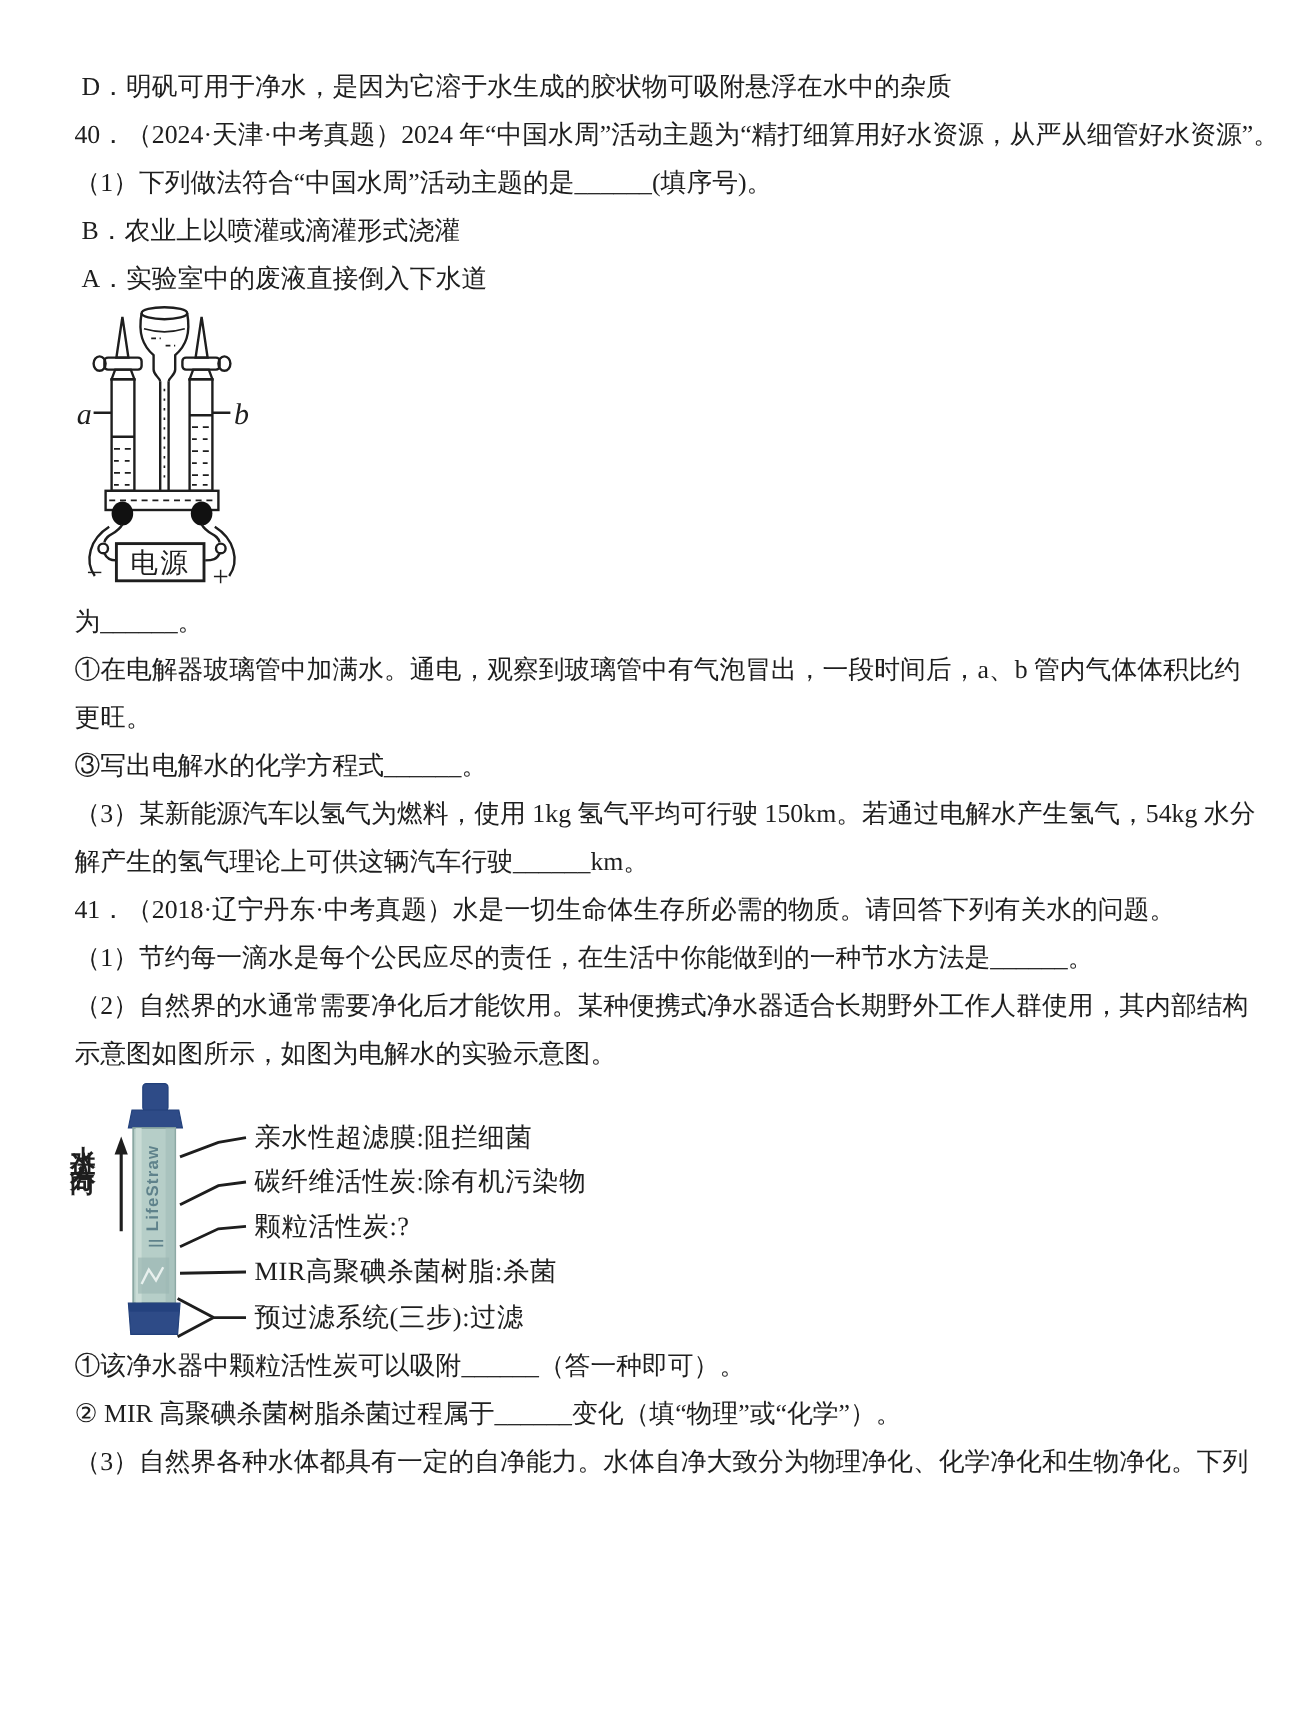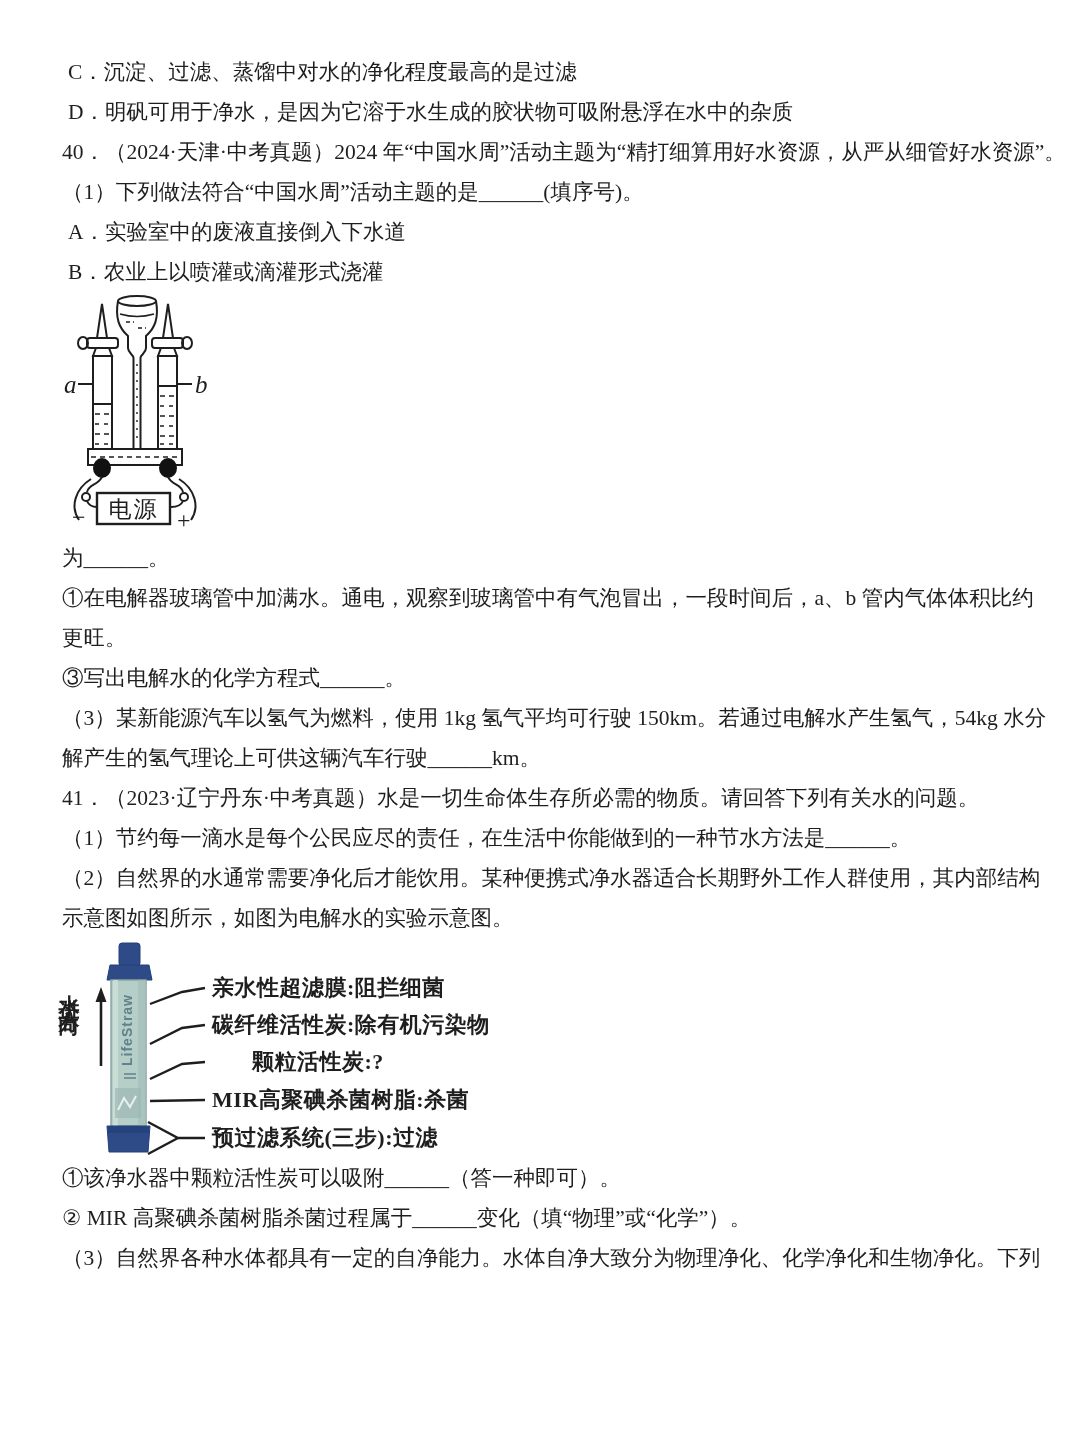--- a/index.html
+++ b/index.html
@@ -17,41 +17,40 @@
 
   .fig2 { position:relative; height:220px; }
   .fig2 svg { position:absolute; left:0; top:0; }
   .dir {
     position:absolute; left:-6px; top:40px;
     writing-mode:vertical-rl; text-orientation:upright;
     font-size:21px; letter-spacing:5px; font-weight:600; line-height:26px;
   }
   .ann {
     position:absolute; left:150px; transform:translateY(-50%);
-    font-weight:700; font-size:22px; white-space:nowrap; letter-spacing:0.5px;
+    font-weight:400; font-size:22px; white-space:nowrap; letter-spacing:0.5px;
   }
-  .ann1 { top:50px; } .ann2 { top:87px; } .ann3 { top:124px;margin-left:40px; }
+  .ann1 { top:50px; } .ann2 { top:87px; } .ann3 { top:124px; }
   .ann4 { top:162px; } .ann5 { top:200px; }
 
   svg .stroke { stroke:#1e1e1e; stroke-width:2; fill:none; }
   svg .thin   { stroke:#1e1e1e; stroke-width:1.4; fill:none; }
   svg .lbl    { font-family:"Liberation Serif","DejaVu Serif",serif; fill:#1e1e1e; }
 </style>
 </head>
 <body>
 
 <div class="page">
   <div class="doc">
 
-    <p class="line opt">C．沉淀、过滤、蒸馏中对水的净化程度最高的是过滤</p>
     <p class="line opt">D．明矾可用于净水，是因为它溶于水生成的胶状物可吸附悬浮在水中的杂质</p>
     <p class="line">40．（2024·天津·中考真题）2024 年“中国水周”活动主题为“精打细算用好水资源，从严从细管好水资源”。</p>
     <p class="line">（1）下列做法符合“中国水周”活动主题的是______(填序号)。</p>
+    <p class="line opt">B．农业上以喷灌或滴灌形式浇灌</p>
     <p class="line opt">A．实验室中的废液直接倒入下水道</p>
-    <p class="line opt">B．农业上以喷灌或滴灌形式浇灌</p>
 
     <div class="fig1">
       <svg width="215" height="246" viewBox="0 0 215 246">
 
         <g>
           <ellipse class="stroke" cx="77" cy="9" rx="19" ry="5"></ellipse>
           <path class="stroke" d="M58,9 C55,26 59,36 68,44 L68,56 C68,61 73,62 73.5,66"></path>
           <path class="stroke" d="M96,9 C99,26 95,36 86,44 L86,56 C86,61 81,62 80.5,66"></path>
           <path class="thin" d="M60,22 Q77,27 94,22"></path>
           <line class="thin" x1="66" y1="30" x2="74" y2="30" stroke-dasharray="4 3"></line>
@@ -120,21 +119,21 @@
         <text class="lbl" x="117" y="236" font-size="24">+</text>
       </svg>
     </div>
 
     <p class="line">为______。</p>
     <p class="line">①在电解器玻璃管中加满水。通电，观察到玻璃管中有气泡冒出，一段时间后，a、b 管内气体体积比约</p>
     <p class="line">更旺。</p>
     <p class="line">③写出电解水的化学方程式______。</p>
     <p class="line">（3）某新能源汽车以氢气为燃料，使用 1kg 氢气平均可行驶 150km。若通过电解水产生氢气，54kg 水分</p>
     <p class="line">解产生的氢气理论上可供这辆汽车行驶______km。</p>
-    <p class="line">41．（2023·辽宁丹东·中考真题）水是一切生命体生存所必需的物质。请回答下列有关水的问题。</p>
+    <p class="line">41．（2018·辽宁丹东·中考真题）水是一切生命体生存所必需的物质。请回答下列有关水的问题。</p>
     <p class="line">（1）节约每一滴水是每个公民应尽的责任，在生活中你能做到的一种节水方法是______。</p>
     <p class="line">（2）自然界的水通常需要净化后才能饮用。某种便携式净水器适合长期野外工作人群使用，其内部结构</p>
     <p class="line">示意图如图所示，如图为电解水的实验示意图。</p>
 
     <div class="fig2">
       <svg width="470" height="220" viewBox="0 0 470 220">
 
         <g>
           <rect x="57" y="5" width="21" height="23" rx="3" fill="#2e4b87" stroke="#22407a"></rect>
           <polygon points="48,27 87,27 90,42 45,42" fill="#2e4b87" stroke="#22407a"></polygon>

